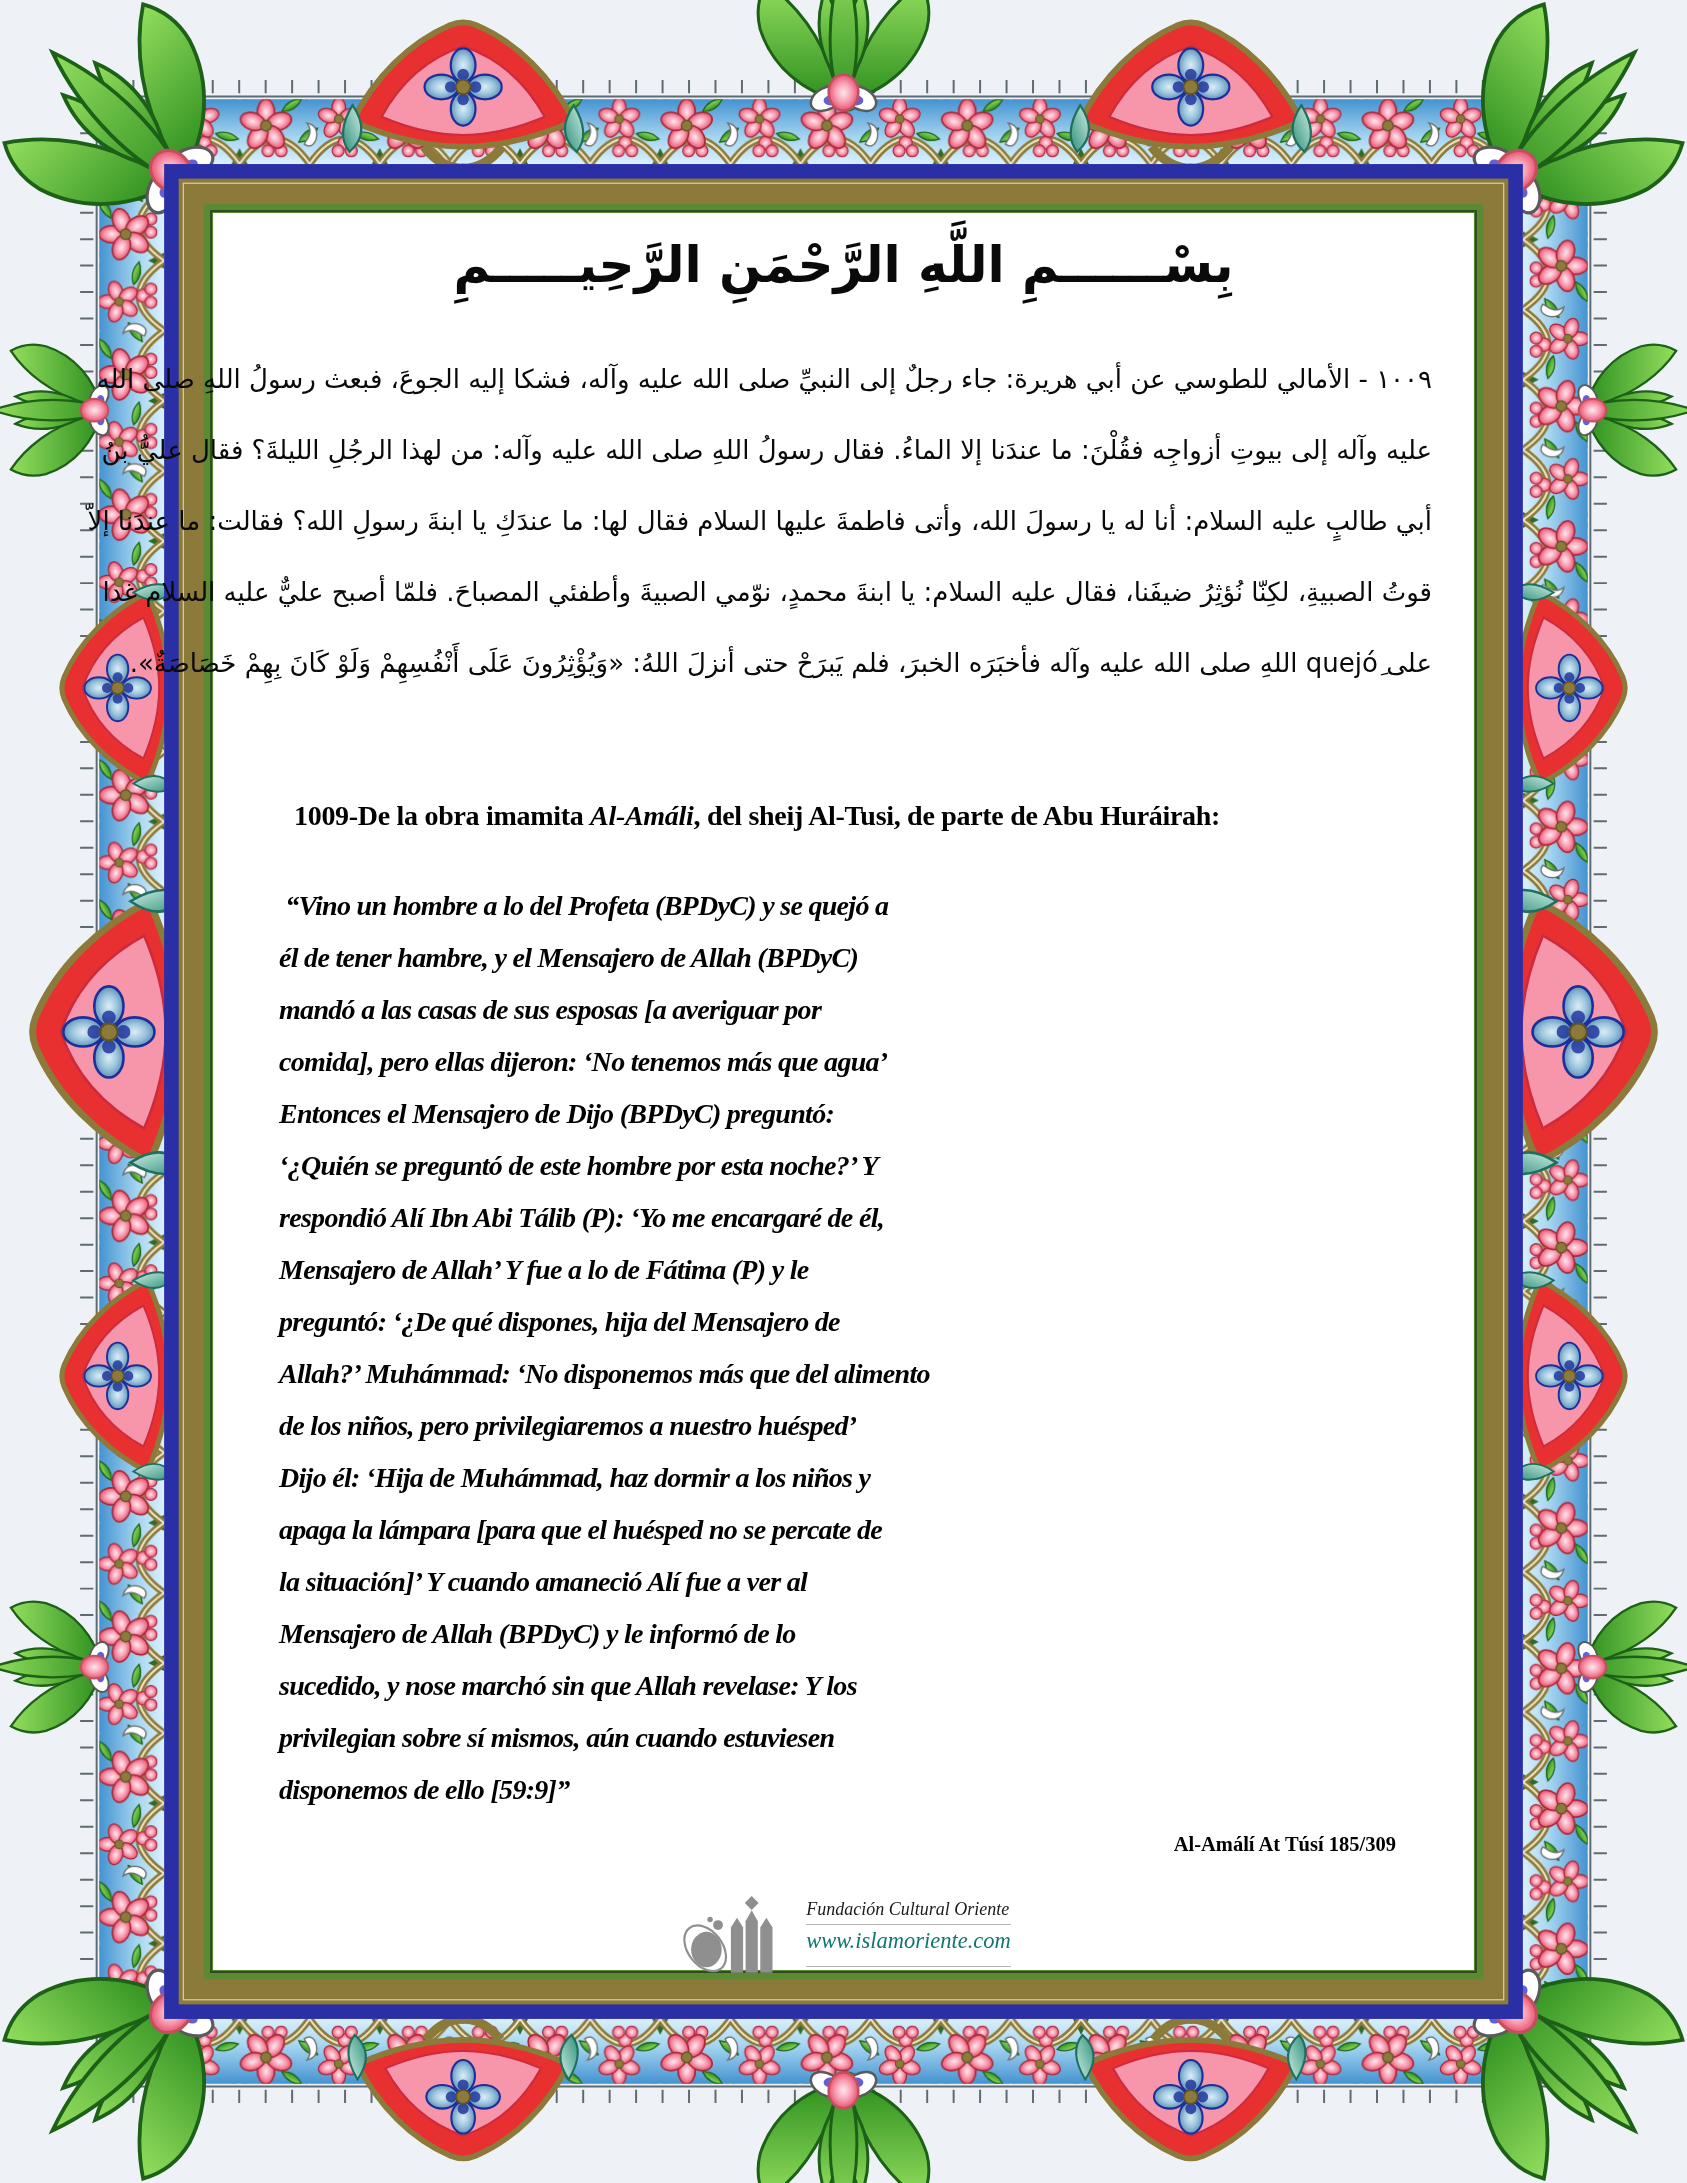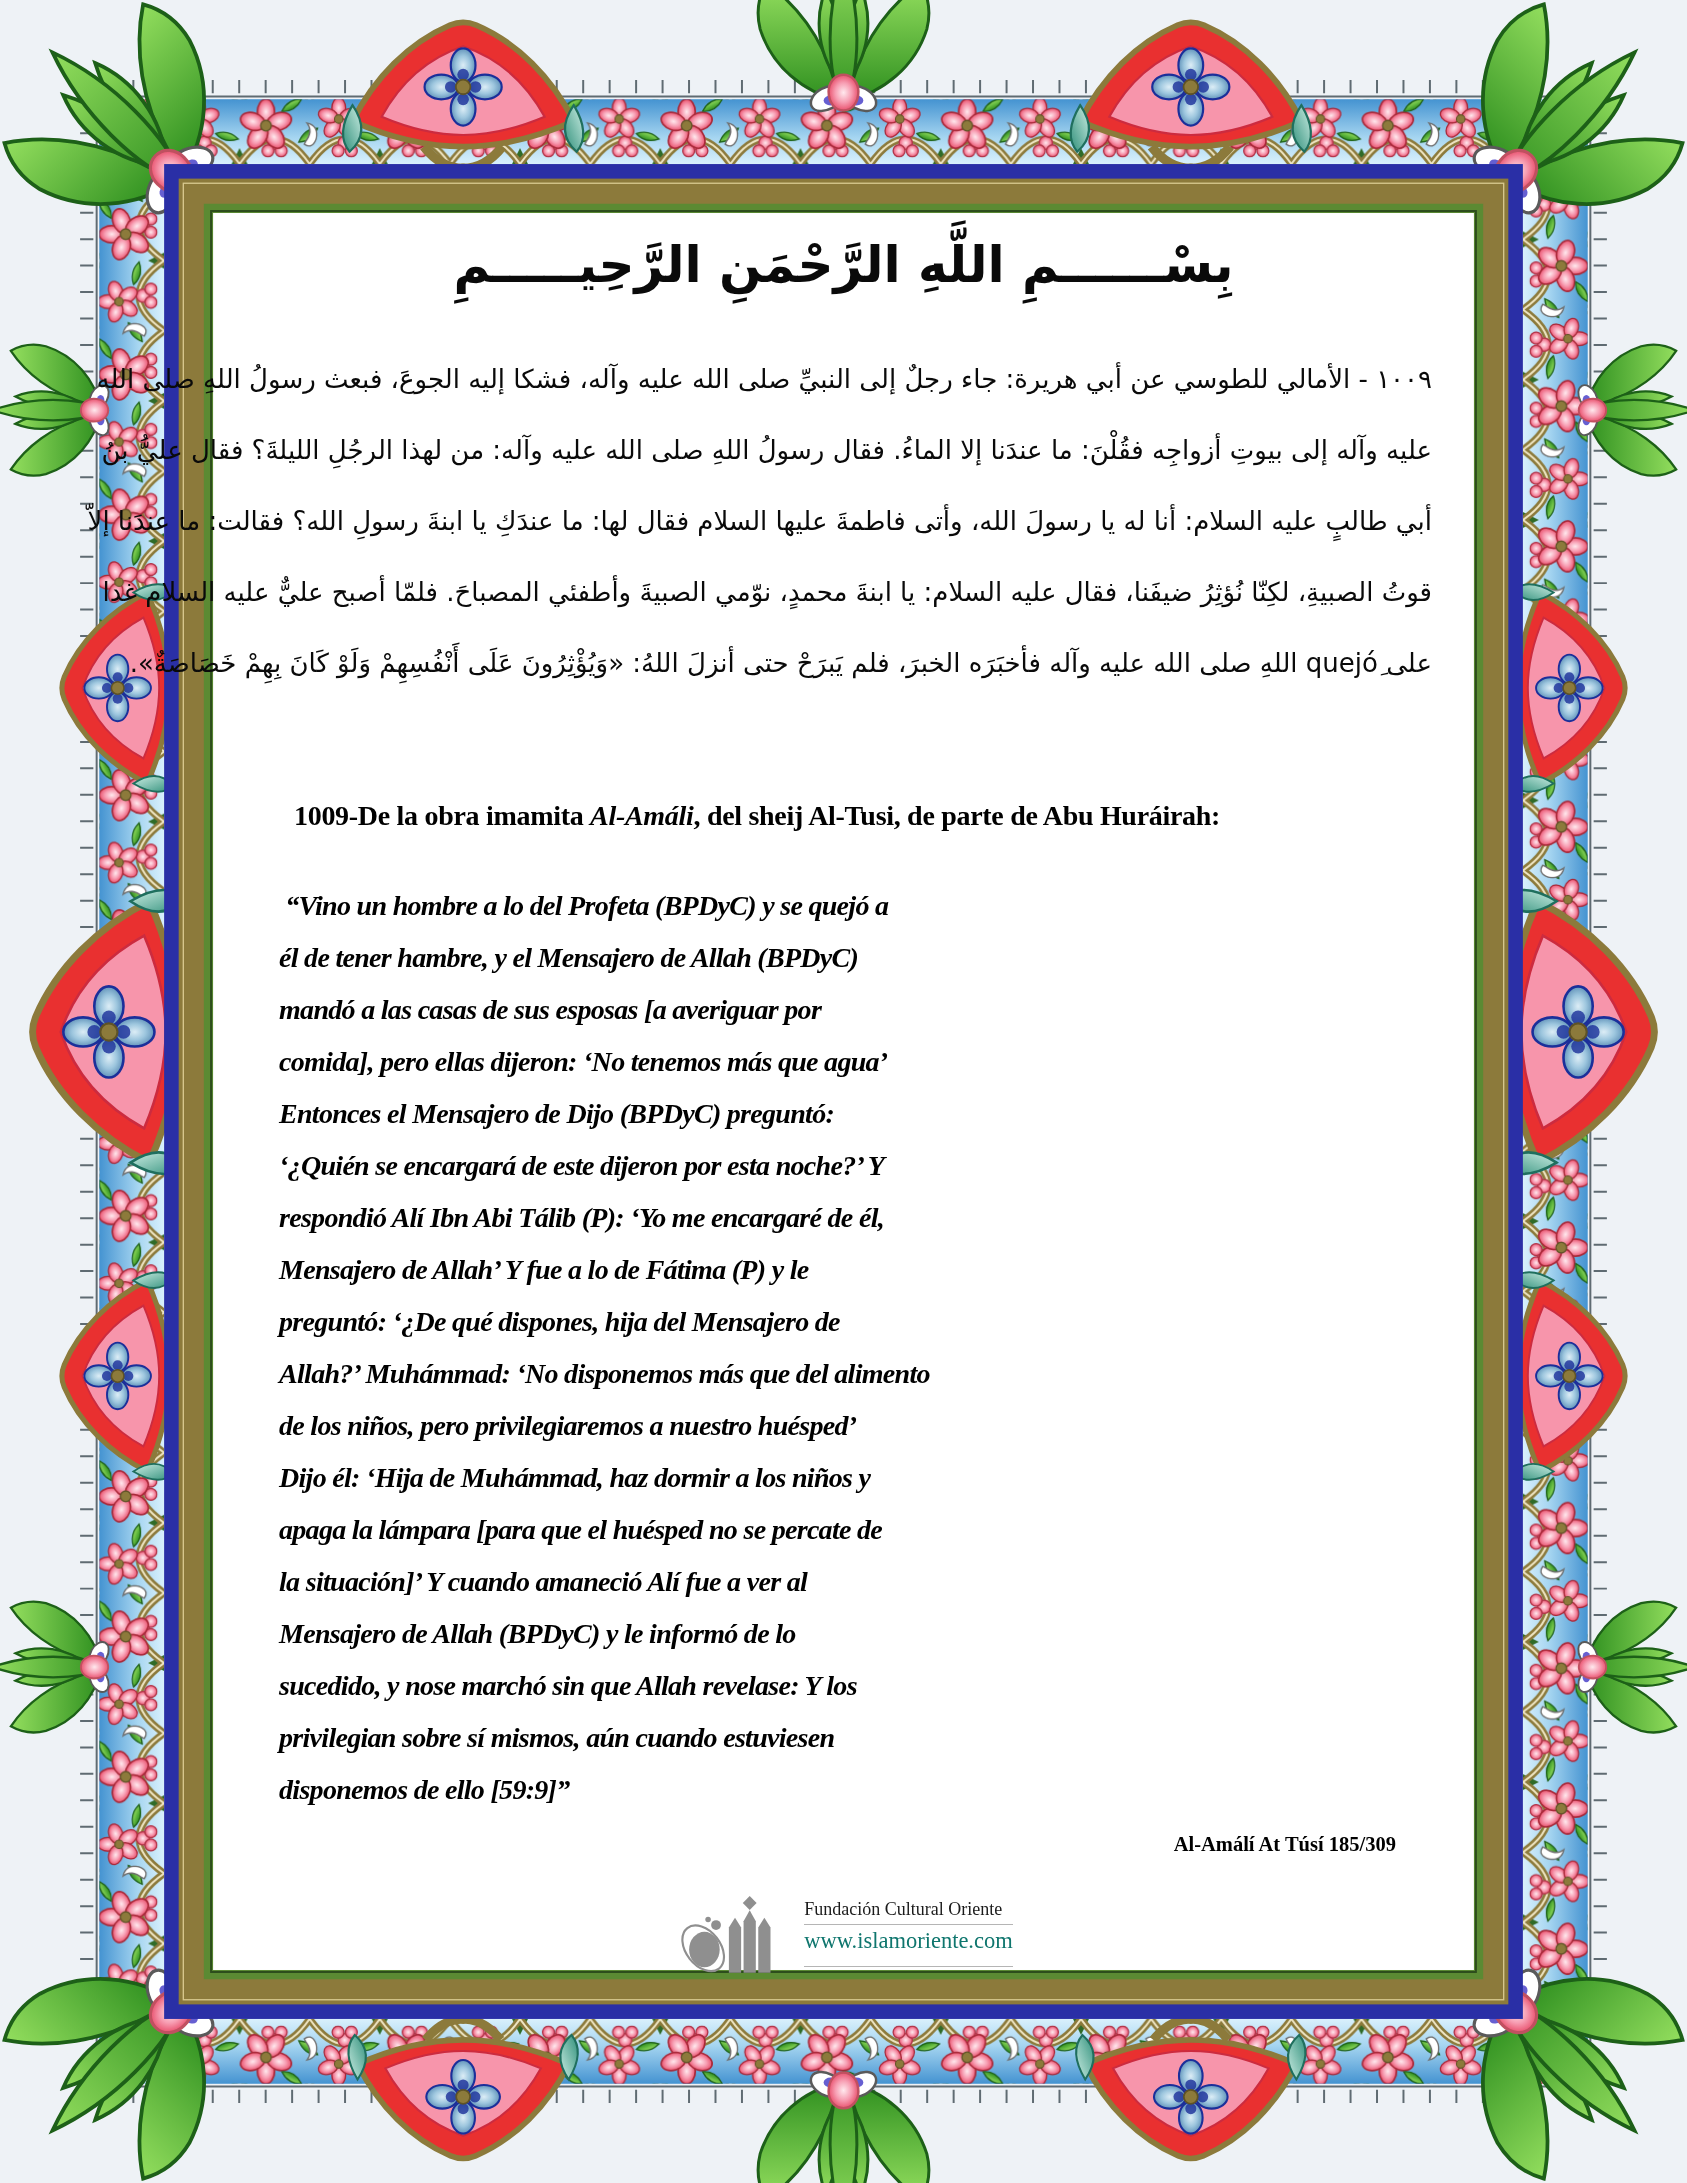--- a/index.html
+++ b/index.html
@@ -33,21 +33,21 @@
     position:absolute;top:667px;left:66px;right:60px;
     font-weight:bold;font-style:italic;font-size:28px;letter-spacing:-0.7px;
   }
   .quote .qline{height:52px;line-height:52px;white-space:pre;}
   .attribution{
     position:absolute;top:1620px;right:78px;
     font-size:20.5px;font-weight:bold;white-space:nowrap;
   }
   .logo{
     position:absolute;top:1679px;left:0;right:0;
-    display:flex;justify-content:center;align-items:center;gap:19px;
+    display:flex;justify-content:center;align-items:center;gap:19px;font-style:italic;
   }
   .logo-icon{width:111px;height:82px;flex:0 0 auto;}
   .logo-text{display:flex;flex-direction:column;}
   .logo-org{
     font-size:18px;color:#1b1b1b;padding-bottom:4px;margin-bottom:2.6px;
     border-bottom:1.3px solid #b5b5b5;white-space:nowrap;
   }
   .logo-url{
     font-size:22.5px;color:#0f766e;padding-bottom:12px;
     border-bottom:1.3px solid #b5b5b5;white-space:nowrap;
@@ -235,21 +235,21 @@
     </div>
 
     <p class="heading"><span>1009-De la obra imamita </span><span class="h-italic">Al-Amáli</span><span>, del sheij Al-Tusi, de parte de Abu Huráirah:</span></p>
 
     <div class="quote">
       <div class="qline"> “Vino un hombre a lo del Profeta (BPDyC) y se quejó a</div>
       <div class="qline">él de tener hambre, y el Mensajero de Allah (BPDyC)</div>
       <div class="qline">mandó a las casas de sus esposas [a averiguar por</div>
       <div class="qline">comida], pero ellas dijeron: ‘No tenemos más que agua’</div>
       <div class="qline">Entonces el Mensajero de Dijo (BPDyC) preguntó:</div>
-      <div class="qline">‘¿Quién se encargará de este dijeron por esta noche?’ Y</div>
+      <div class="qline">‘¿Quién se preguntó de este hombre por esta noche?’ Y</div>
       <div class="qline">respondió Alí Ibn Abi Tálib (P): ‘Yo me encargaré de él,</div>
       <div class="qline">Mensajero de Allah’ Y fue a lo de Fátima (P) y le</div>
       <div class="qline">preguntó: ‘¿De qué dispones, hija del Mensajero de</div>
       <div class="qline">Allah?’ Muhámmad: ‘No disponemos más que del alimento</div>
       <div class="qline">de los niños, pero privilegiaremos a nuestro huésped’</div>
       <div class="qline">Dijo él: ‘Hija de Muhámmad, haz dormir a los niños y</div>
       <div class="qline">apaga la lámpara [para que el huésped no se percate de</div>
       <div class="qline">la situación]’ Y cuando amaneció Alí fue a ver al</div>
       <div class="qline">Mensajero de Allah (BPDyC) y le informó de lo</div>
       <div class="qline">sucedido, y nose marchó sin que Allah revelase: Y los</div>

